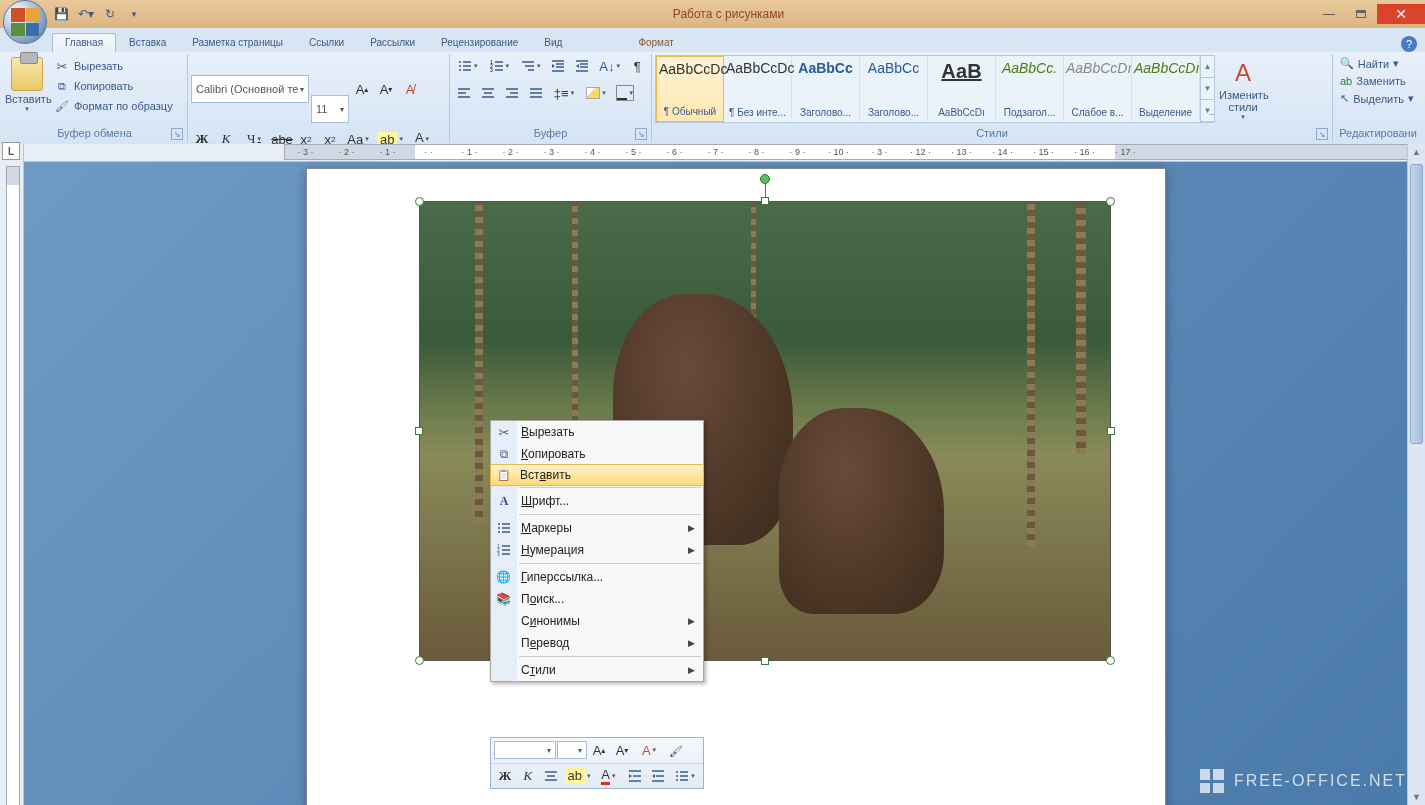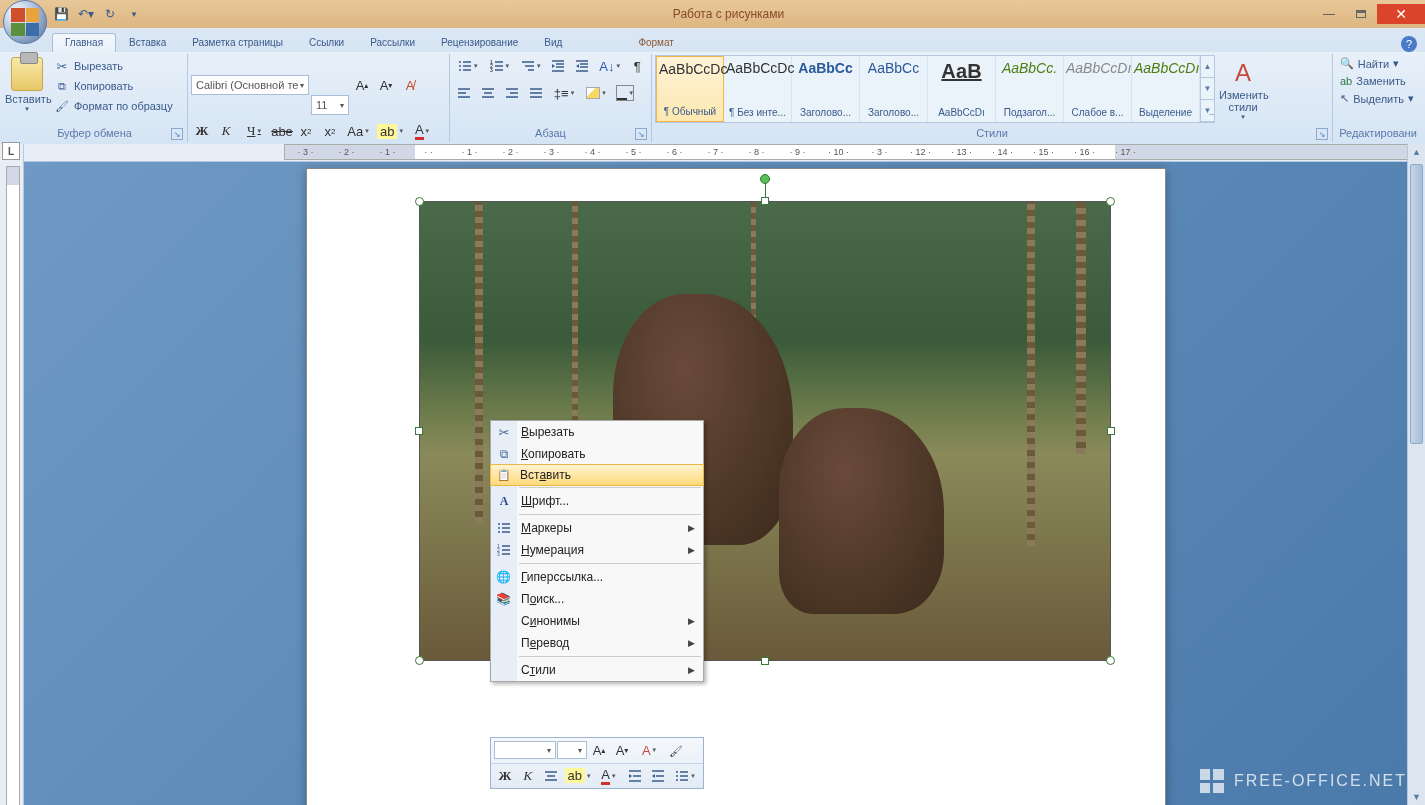--- a/index.html
+++ b/index.html
@@ -38,21 +38,21 @@
 
 .big-btn { width: 44px; text-align: center; font-size: 11px; color: #3a5a8a; padding-top: 2px; cursor: pointer; }
 .big-btn .icn { width: 32px; height: 34px; margin: 0 auto 2px; background: linear-gradient(to bottom, #f8e8a8, #e8c868); border: 1px solid #c8a848; border-radius: 3px; position: relative; }
 .big-btn .icn::before { content:''; position:absolute; top:-6px; left:8px; width:16px; height:10px; background:#b8b8b8; border:1px solid #888; border-radius:2px; }
 .clip-stack { display: flex; flex-direction: column; gap: 2px; font-size: 11px; color: #3a5a8a; padding-top: 2px; }
 .clip-stack div { display: flex; align-items: center; gap: 4px; cursor: pointer; padding: 1px 3px; }
 .clip-stack .ic { width: 16px; height: 16px; display:flex;align-items:center;justify-content:center; }
 
 
 .font-row { display: flex; gap: 2px; align-items: center; margin-bottom: 3px; }
-.combo { height: 20px; border: 1px solid #a8bdd8; background: #fff; font-size: 11px; padding: 2px 4px; color: #555; display:flex; align-items:center; justify-content: space-between; }
+.combo { height: 28px; border: 1px solid #a8bdd8; background: #fff; font-size: 11px; padding: 2px 4px; color: #555; display:flex; align-items:center; justify-content: space-between; }
 .combo.font { width: 118px; }
 .combo.size { width: 38px; margin-top: 40px; }
 .sq-btn { width: 22px; height: 22px; border: 1px solid transparent; display: flex; align-items: center; justify-content: center; font-size: 13px; cursor: pointer; color: #333; }
 .sq-btn .sub { font-size: 8px; vertical-align: sub; }
 .sq-btn .sup { font-size: 8px; vertical-align: super; }
 .sq-btn.drop { width: 30px; }
 .sq-btn.drop::after { content: '▾'; font-size: 7px; margin-left: 2px; color: #555; }
 .highlight-y { background: #fff89a; padding: 0 3px; }
 .font-color-bar { border-bottom: 3px solid #d0302a; }
 .shade-bar { display:inline-block; width:14px; height:12px; background:linear-gradient(135deg,#fff 40%,#f8d868 40%); border:1px solid #aaa; }
@@ -329,21 +329,21 @@
           <div class="sq-btn drop">‡≡</div>
           <div class="sq-btn drop">
               <span class="shade-bar"></span>
             </div>
           <div class="sq-btn drop" style="border:1px solid #888;width:18px;height:16px;margin:3px;">
               <div style="width:100%;height:100%;border-bottom:2px solid #333;"></div>
             </div>
         </div>
       </div>
       <div class="group-label">
-          <span>Абзац</span>
+          <span>Буфер</span>
           <span class="launcher">↘</span>
         </div>
     </div>
 
     <div class="group" style="flex:1;min-width:0;">
       <div class="group-body">
         <div class="styles-gallery">
           <div class="style-item sel">
               <div class="style-preview">AaBbCcDc</div>
               <div class="style-name">¶ Обычный</div>

